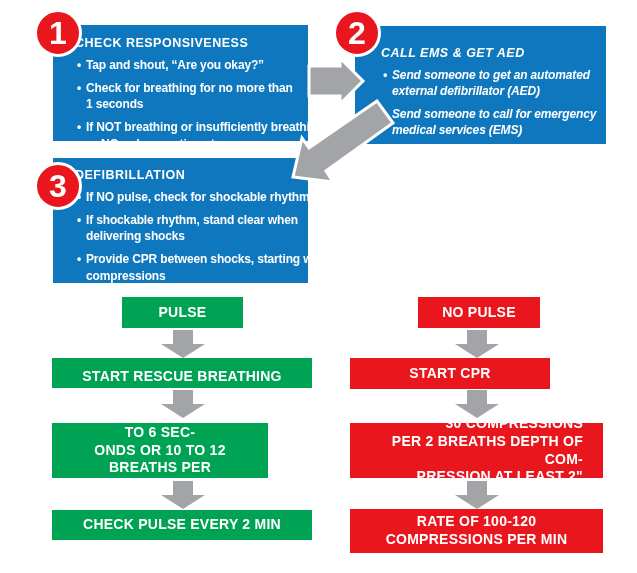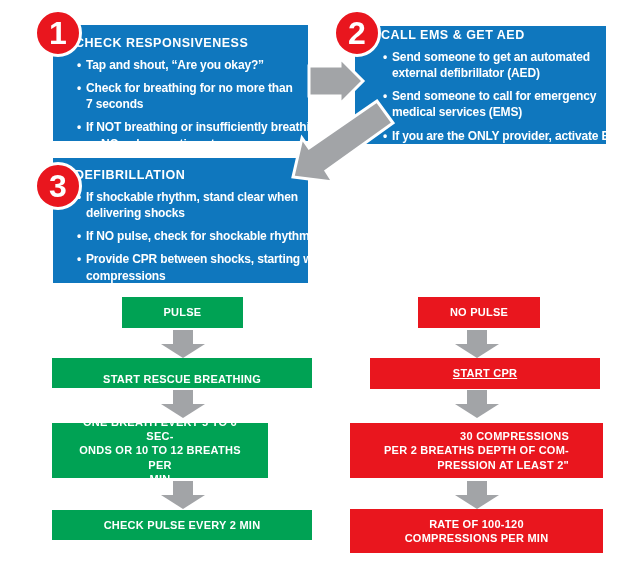--- a/index.html
+++ b/index.html
@@ -20,50 +20,50 @@
     line-height:1.1; text-transform:uppercase;
   }
   .bluebox ul{ list-style:none; margin:0; padding:0 4px 0 2px; }
   .bluebox li{
     position:relative; padding-left:9px; margin-bottom:7px;
     font-size:12px; font-weight:bold; letter-spacing:-0.15px; line-height:1.35;
   }
   .bluebox li::before{ content:"•"; position:absolute; left:0; top:0; }
   .bullet-text{ white-space:pre; }
   #panel1{ left:53px; top:25px;  width:255px; height:116px; padding:12px 6px 0 22px; }
-  #panel2{ left:355px;top:26px;  width:251px; height:118px; padding:3px 6px 0 26px; }
+  #panel2{ left:355px;top:26px;  width:251px; height:118px; padding:21px 6px 0 26px;font-style:italic; }
   #panel3{ left:53px; top:158px; width:255px; height:125px; padding:11px 6px 0 22px; }
   
   .badge{
     position:absolute; width:42px; height:42px; border-radius:50%;
     background:var(--red); border:3px solid #ffffff; z-index:6;
     display:flex; align-items:center; justify-content:center;
     color:#ffffff; font-size:32px; font-weight:bold; line-height:1;
   }
   #badge1{ left:34px;  top:9px;  }
   #badge2{ left:333px; top:9px;  }
   #badge3{ left:34px;  top:162px;}
   
   #arrow-overlay{ position:absolute; left:0; top:0; z-index:5; pointer-events:none; }
   .big-arrow{ fill:var(--arrow-gray); stroke:#ffffff; stroke-width:3; stroke-linejoin:miter; }
   
   .flowbox{
     position:absolute; box-sizing:border-box; z-index:1;
     display:flex; align-items:center; justify-content:center; text-align:center;
-    color:var(--text-white); font-size:11px; font-weight:bold; letter-spacing:.25px;
+    color:var(--text-white); font-size:14px; font-weight:bold; letter-spacing:.25px;
     line-height:1.28; white-space:pre-line; padding:2px 20px;
   }
   .flow-green{ background:var(--green); }
   .flow-red{ background:var(--red); }
   #g0{ left:122px; top:297px; width:121px; height:31px; }
   #g1{ left:52px;  top:358px; width:260px; height:30px;align-items:flex-end; }
   #g2{ left:52px;  top:423px; width:216px; height:55px; }
   #g3{ left:52px;  top:510px; width:260px; height:30px; }
   #r0{ left:418px; top:297px; width:122px; height:31px; }
-  #r1{ left:370px; top:358px; width:230px; height:31px;text-decoration:underline; }
+  #r1{ left:350px; top:358px; width:200px; height:31px; }
   #r2{ left:350px; top:423px; width:253px; height:55px;text-align:right; }
   #r3{ left:350px; top:509px; width:253px; height:44px; }
   
   .darrow{ position:absolute; width:44px; z-index:2; }
   .darrow .stem{ width:20px; height:14px; margin:0 auto; background:var(--arrow-gray); }
   .darrow .tri{
     width:0; height:0; margin:0 auto;
     border-left:22px solid transparent; border-right:22px solid transparent;
     border-top:14px solid var(--arrow-gray);
   }
@@ -73,44 +73,44 @@
 </head>
 <body>
 
 <div id="canvas">
 
   <section class="bluebox" id="panel1">
     <h2>CHECK RESPONSIVENESS</h2>
     <ul>
       <li><span class="bullet-text">Tap and shout, “Are you okay?”</span></li>
       <li><span class="bullet-text">Check for breathing for no more than
-7 seconds</span></li>
+1 seconds</span></li>
       <li><span class="bullet-text">If NOT breathing or insufficiently breathing and/
 or NO pulse, continue to survey.</span></li>
     </ul>
   </section>
 
   <section class="bluebox" id="panel2">
     <h2>CALL EMS &amp; GET AED</h2>
     <ul>
       <li><span class="bullet-text">Send someone to get an automated
 external defibrillator (AED)</span></li>
       <li><span class="bullet-text">Send someone to call for emergency
 medical services (EMS)</span></li>
       <li><span class="bullet-text">If you are the ONLY provider, activate EMS and
 get AED</span></li>
     </ul>
   </section>
 
   <section class="bluebox" id="panel3">
     <h2>DEFIBRILLATION</h2>
     <ul>
+      <li><span class="bullet-text">If NO pulse, check for shockable rhythm with AED</span></li>
       <li><span class="bullet-text">If shockable rhythm, stand clear when
 delivering shocks</span></li>
-      <li><span class="bullet-text">If NO pulse, check for shockable rhythm with AED</span></li>
       <li><span class="bullet-text">Provide CPR between shocks, starting with chest
 compressions</span></li>
     </ul>
   </section>
 
   <div class="badge" id="badge1">
       <span>1</span>
     </div>
   <div class="badge" id="badge2">
       <span>2</span>

